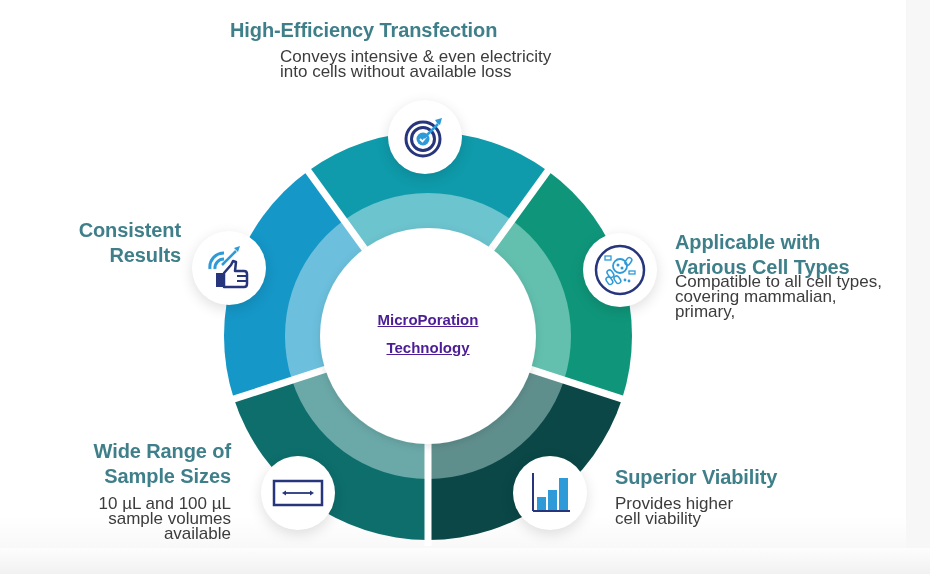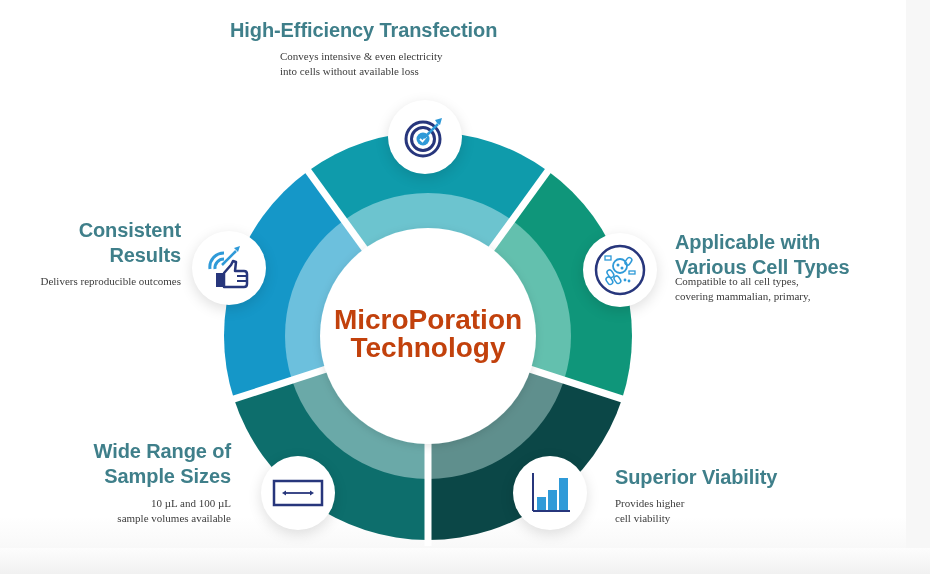--- a/index.html
+++ b/index.html
@@ -26,28 +26,28 @@
     background: #ffffff;
     box-shadow: 0 4px 14px rgba(0,0,0,0.13);
     display: flex; align-items: center; justify-content: center;
   }
   .icon-circle svg { display: block; }
   .title {
     position: absolute; color: #3f7f8a; font-weight: bold;
     font-size: 20px; line-height: 25px; letter-spacing: -0.1px;
   }
   .desc {
-    position: absolute; color: #3c3c3c; font-size: 11px; line-height: 15px; font-family: Liberation Serif, serif;
+    position: absolute; color: #3c3c3c; font-size: 17px; line-height: 15px;
   }
   .t-right { text-align: right; }
   .t-center { text-align: left; }
   .center-label {
     position: absolute; left: 323px; top: 306px; width: 210px;
-    text-align: center; color: #c2410c; font-weight: bold;
-    font-size: 28px; line-height: 28px;
+    text-align: center; color: #4c1d95; font-weight: bold;
+    font-size: 15px; line-height: 28px; text-decoration: underline;
   }
   .line { display: block; }
 </style>
 </head>
 <body>
 
 <div class="page"></div>
 <div class="right-strip"></div>
 <div class="bottom-strip"></div>
 
@@ -159,21 +159,20 @@
 <div class="desc t-center" style="left:280px; top:49px; width:294px;">
   <span class="line">Conveys intensive &amp; even electricity</span>
   <span class="line">into cells without available loss</span>
 </div>
 
 <div class="title t-right" style="left:20px; top:218px; width:161px;text-align:right;">
   <span class="line">Consistent</span>
   <span class="line">Results</span>
 </div>
 <div class="desc t-right" style="left:0px; top:274px; width:181px;">
-  <span class="line">Delivers reproducible outcomes</span>
 </div>
 
 <div class="title" style="left:675px; top:230px; width:230px;">
   <span class="line">Applicable with</span>
   <span class="line">Various Cell Types</span>
 </div>
 <div class="desc" style="left:675px; top:274px; width:220px;">
   <span class="line">Compatible to all cell types,</span>
   <span class="line">covering mammalian, primary,</span>
 </div>

